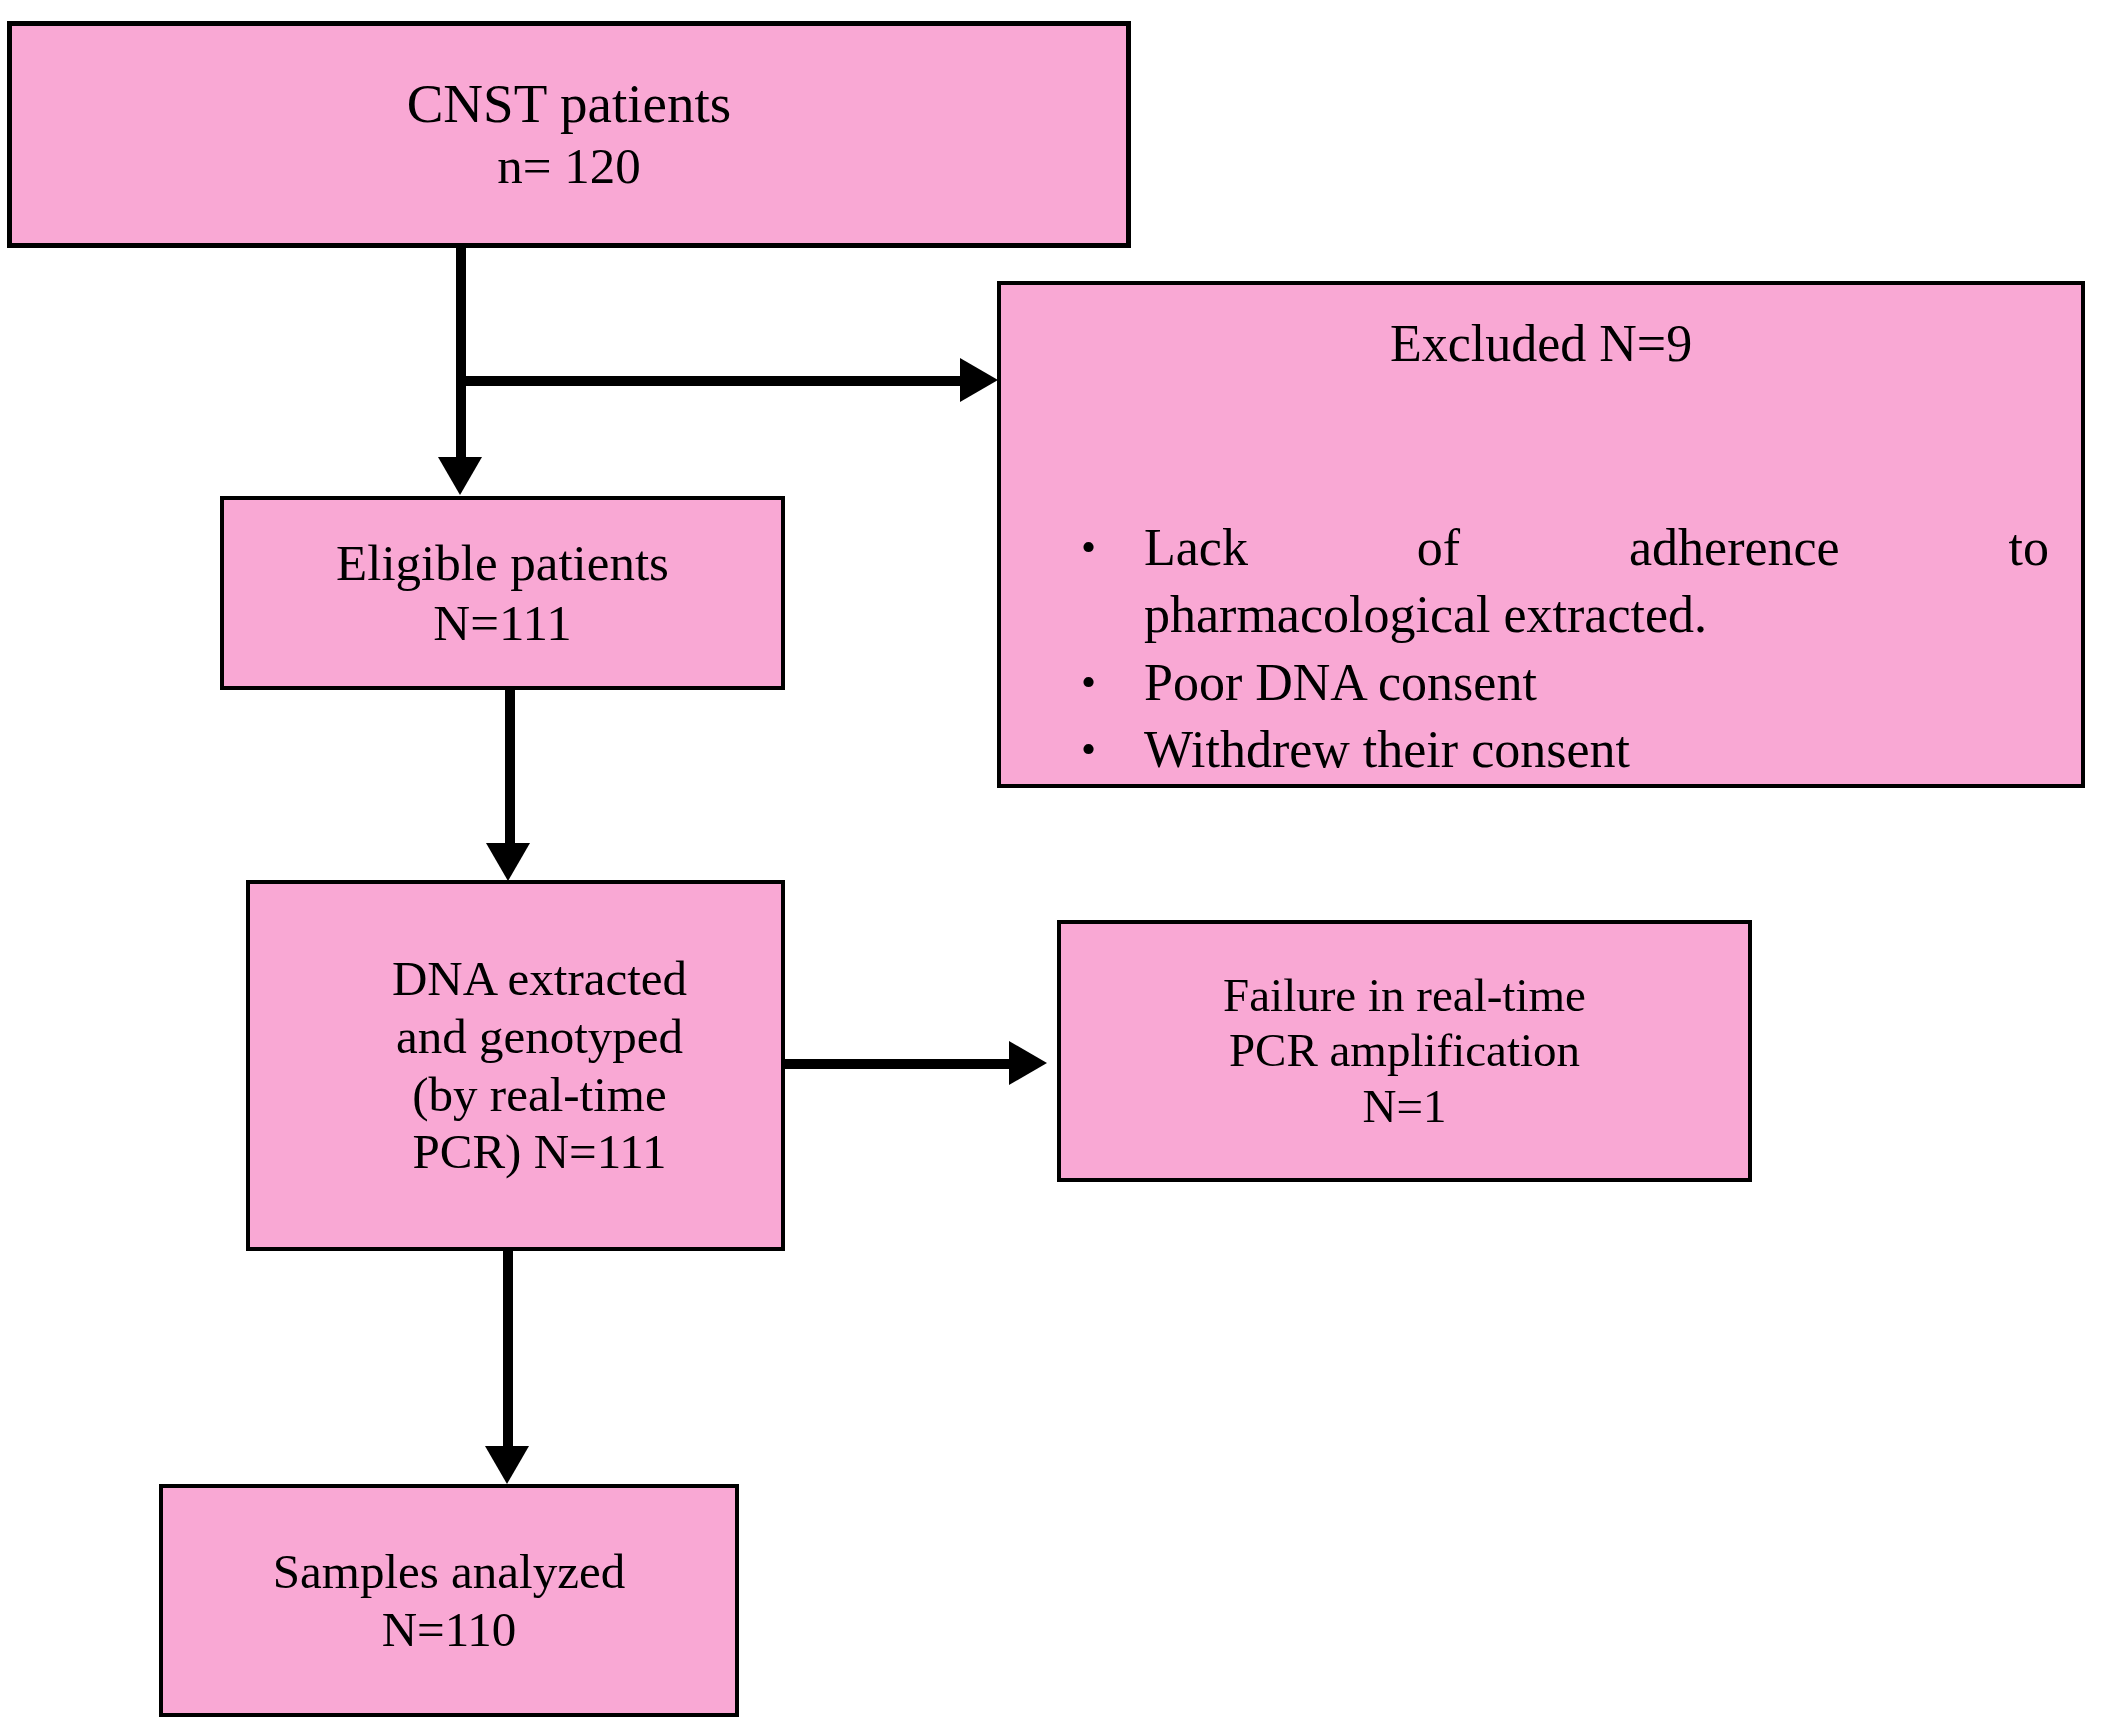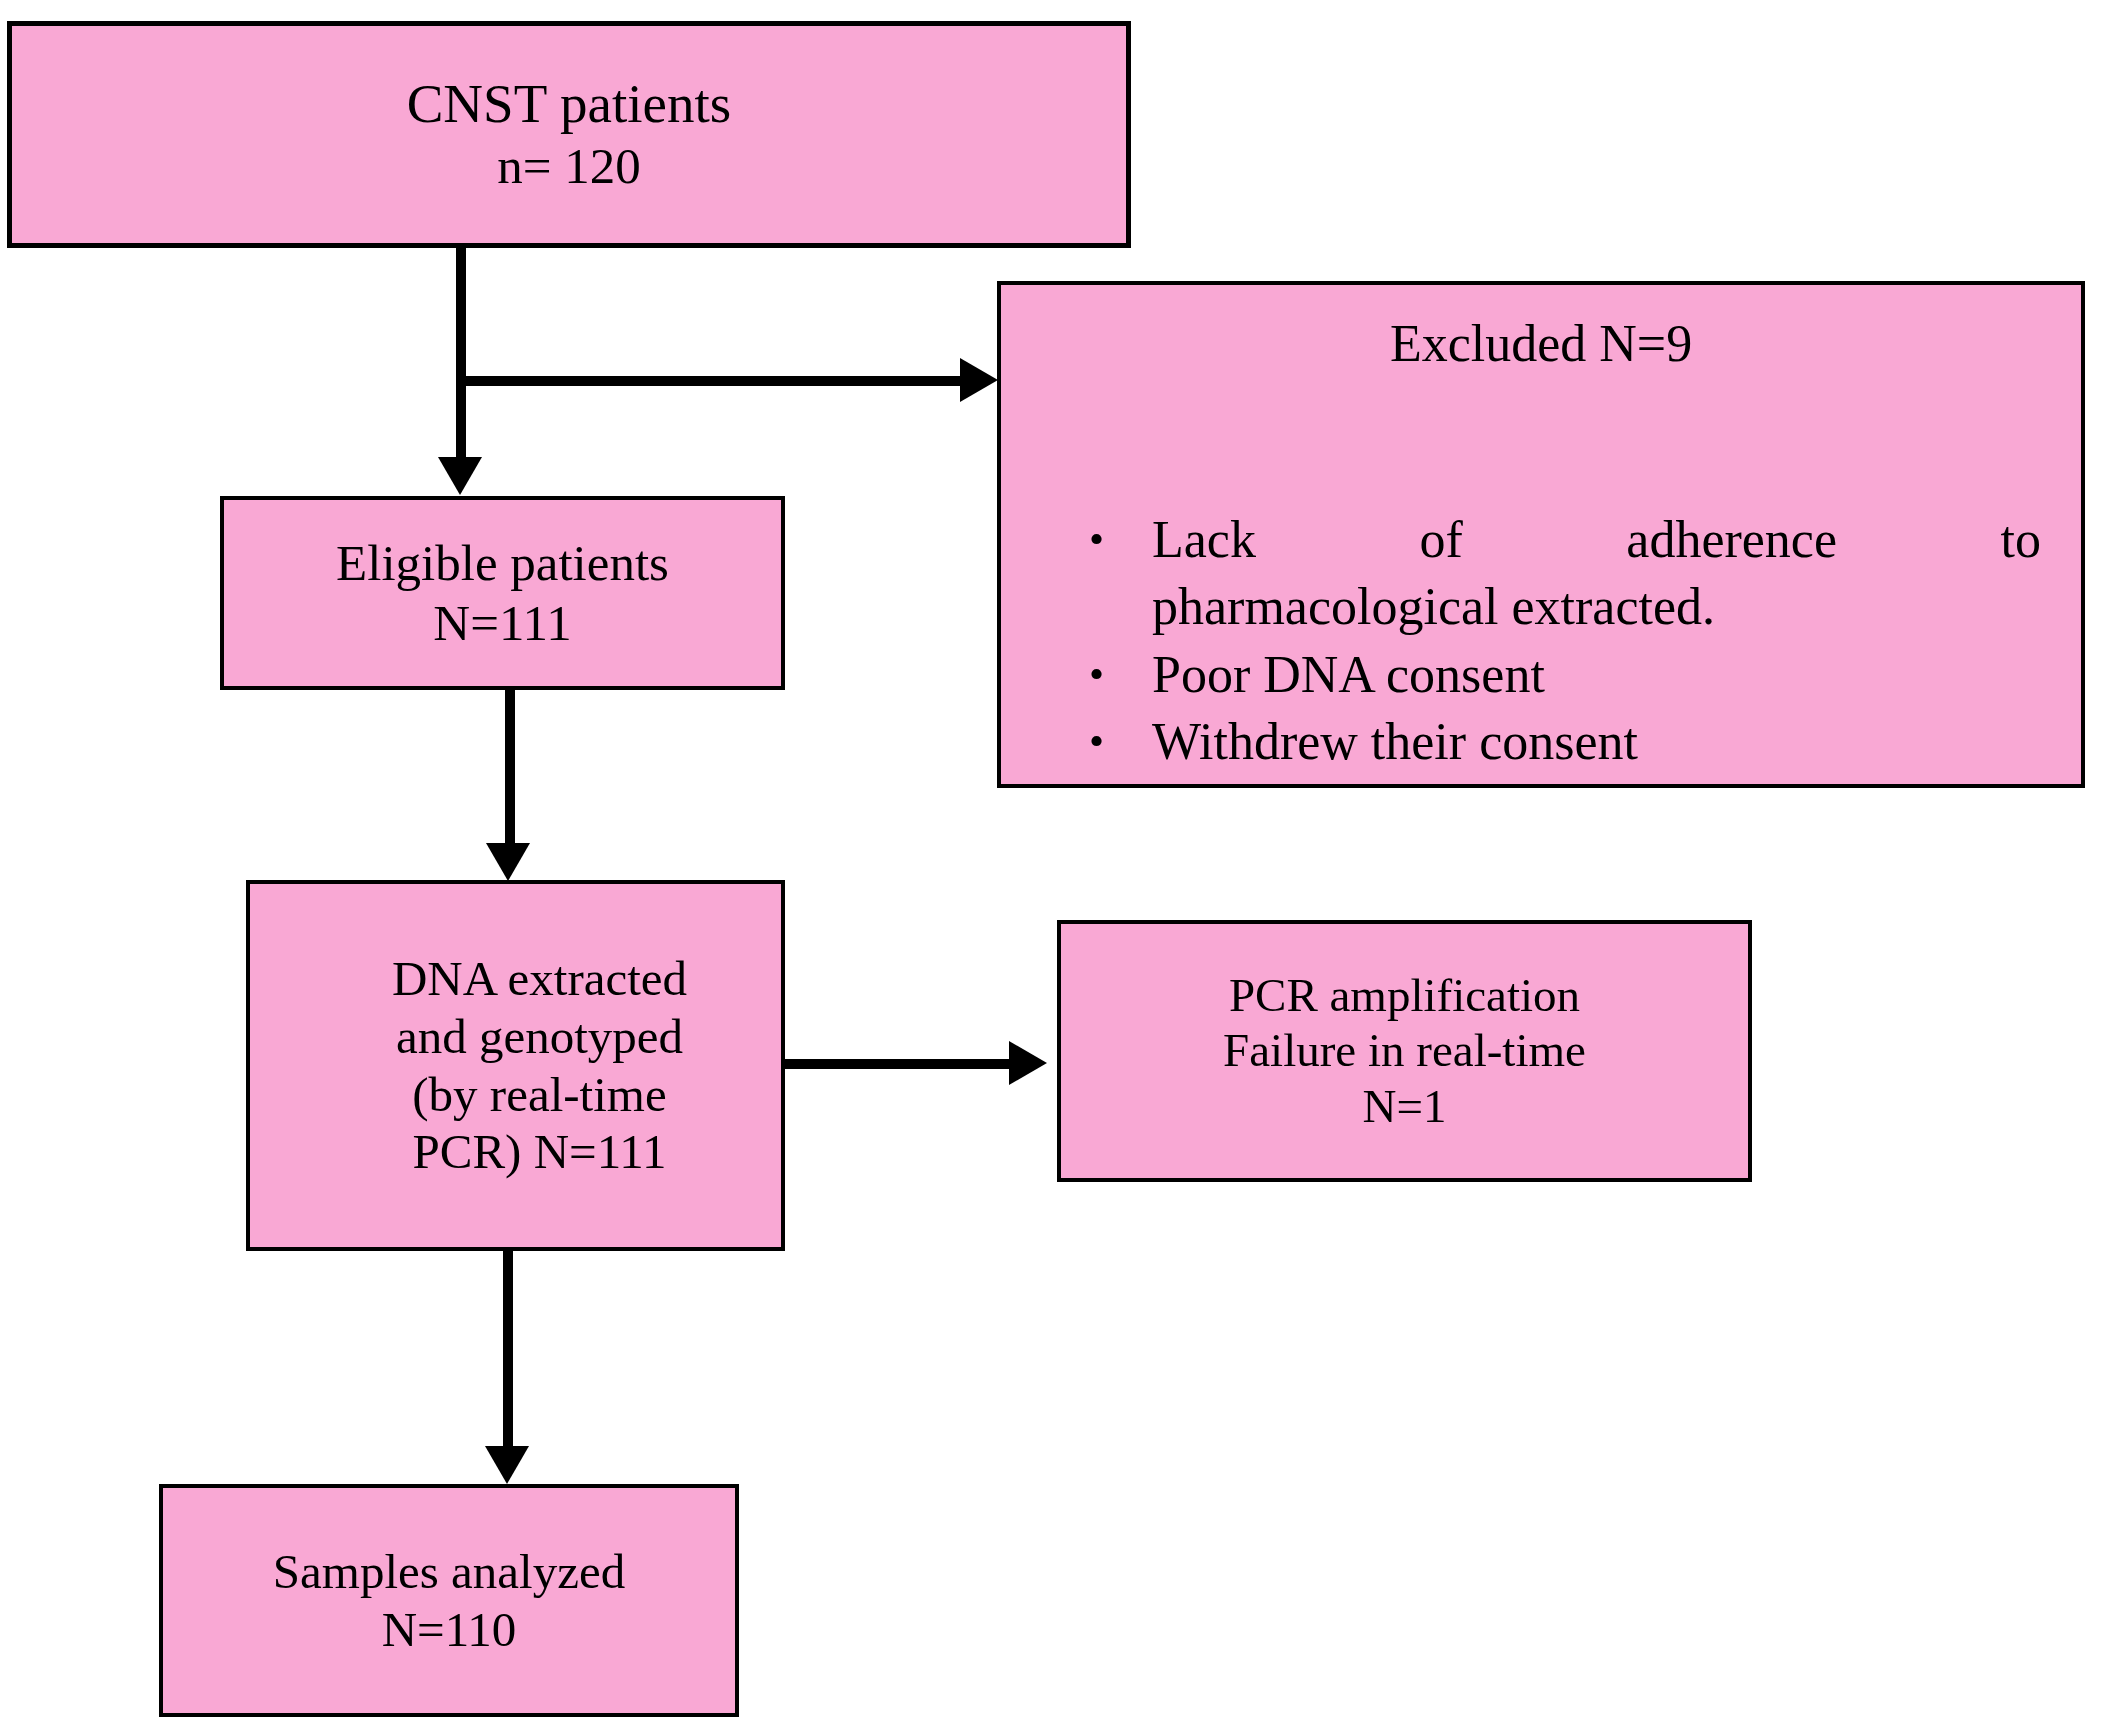--- a/index.html
+++ b/index.html
@@ -51,21 +51,21 @@
     align-items: stretch;
     padding: 26px 32px 0 32px;
   }
   #excluded-title {
     font-size: 52px;
     text-align: center;
     line-height: 1.25;
     margin-bottom: 6.9px;
   }
   .bullet-list {
-    margin: 8px;
+    margin: 0;
     padding: 0;
     list-style: none;
   }
   .bullet-item {
     position: relative;
     padding-left: 111px;
     font-size: 52px;
     line-height: 1.30;
     text-align: justify;
     text-justify: inter-word;
@@ -201,22 +201,22 @@
   </div>
 
   <div class="box" id="box-dna">
     <span class="box-line">DNA extracted</span>
     <span class="box-line">and genotyped</span>
     <span class="box-line">(by real-time</span>
     <span class="box-line">PCR) N=111</span>
   </div>
 
   <div class="box" id="box-failure">
+    <span class="box-line">Failure in real-time</span>
     <span class="box-line">PCR amplification</span>
-    <span class="box-line">Failure in real-time</span>
     <span class="box-line">N=1</span>
   </div>
 
   <div class="box" id="box-samples">
     <span class="box-line">Samples analyzed</span>
     <span class="box-line">N=110</span>
   </div>
 
   <div class="vline" id="conn-cnst-elig-v"></div>
   <div class="arrow-down" id="conn-cnst-elig-head"></div>

